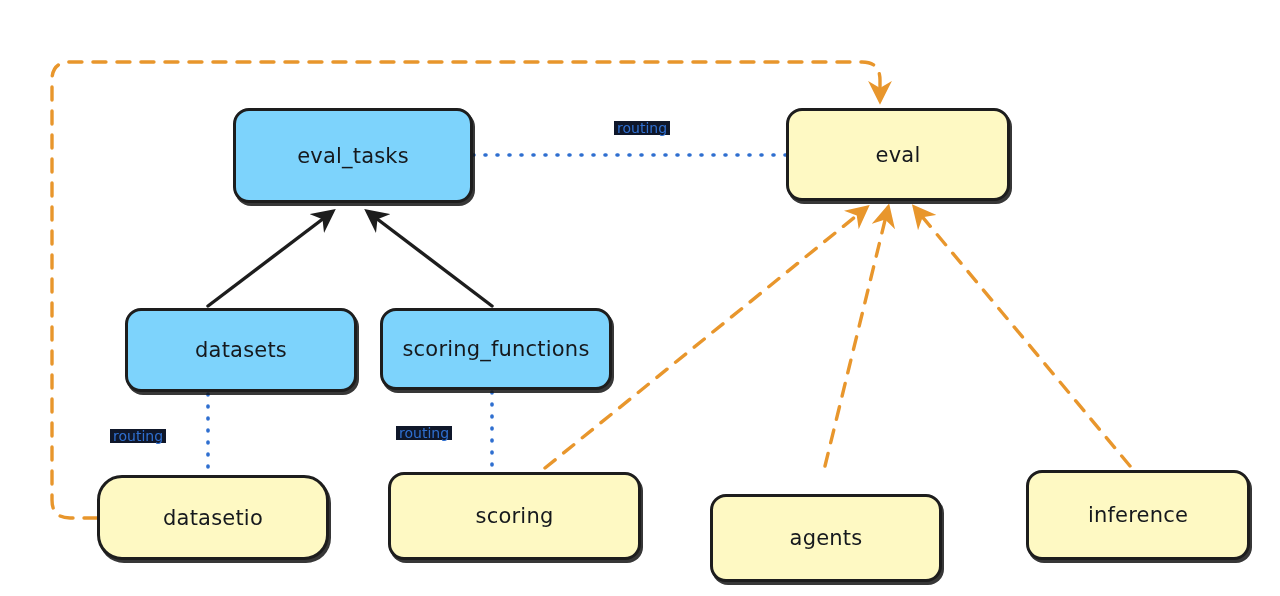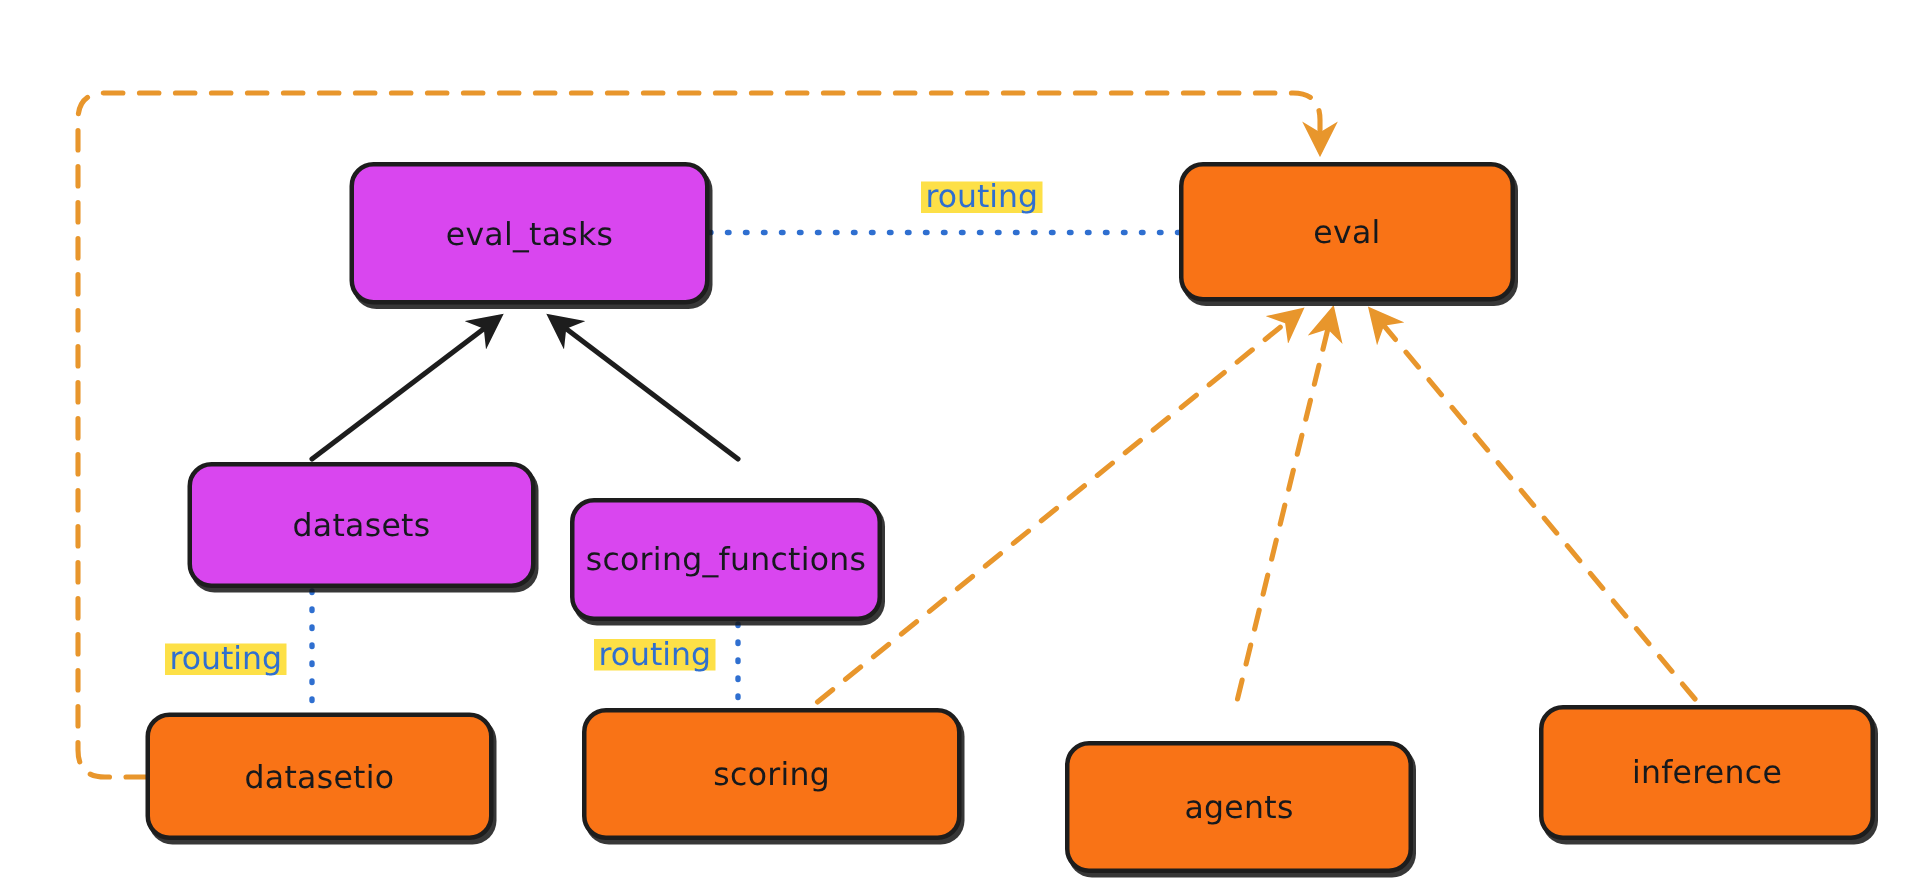--- a/index.html
+++ b/index.html
@@ -34,30 +34,30 @@
     display: flex;
     align-items: center;
     justify-content: center;
     text-align: center;
     font-family: "DejaVu Sans", sans-serif;
     font-size: 21px;
     color: #16191d;
     letter-spacing: 0.2px;
     box-shadow: 2px 3px 0 rgba(20,20,20,0.85);
   }
-  .node.blue  { background: #d946ef; }
-  .node.green { background: #f97316; }
+  .node.blue  { background: #7dd3fc; }
+  .node.green { background: #fef9c3; }
 
   .edge-label {
     position: absolute;
     font-family: "DejaVu Sans", sans-serif;
-    font-size: 21px;
+    font-size: 14px;
     color: #2f6fd0;
     white-space: nowrap;
-    background: #fde047;
+    background: #0f172a;
     padding: 0 3px;
     line-height: 1;
   }
 </style>
 </head>
 <body>
 
 <div id="canvas">
 
   <svg id="edge-layer" viewBox="0 0 1280 596" width="1280" height="596" xmlns="http://www.w3.org/2000/svg">
@@ -94,25 +94,25 @@
   </div>
 
   <div class="node green" style="left:786px; top:108px; width:224px; height:93px;">
     <span>eval</span>
   </div>
 
   <div class="node blue" style="left:97px; top:308px; width:232px; height:84px;margin-left:28px;">
     <span>datasets</span>
   </div>
 
-  <div class="node blue" style="left:380px; top:308px; width:208px; height:82px;margin-top:24px;">
+  <div class="node blue" style="left:380px; top:308px; width:232px; height:82px;">
     <span>scoring_functions</span>
   </div>
 
-  <div class="node green" style="left:97px; top:475px; width:232px; height:85px;">
+  <div class="node green" style="left:97px; top:475px; width:232px; height:85px;border-radius:25px;">
     <span>datasetio</span>
   </div>
 
   <div class="node green" style="left:388px; top:472px; width:253px; height:88px;">
     <span>scoring</span>
   </div>
 
   <div class="node green" style="left:710px; top:470px; width:232px; height:88px;margin-top:24px;">
     <span>agents</span>
   </div>

